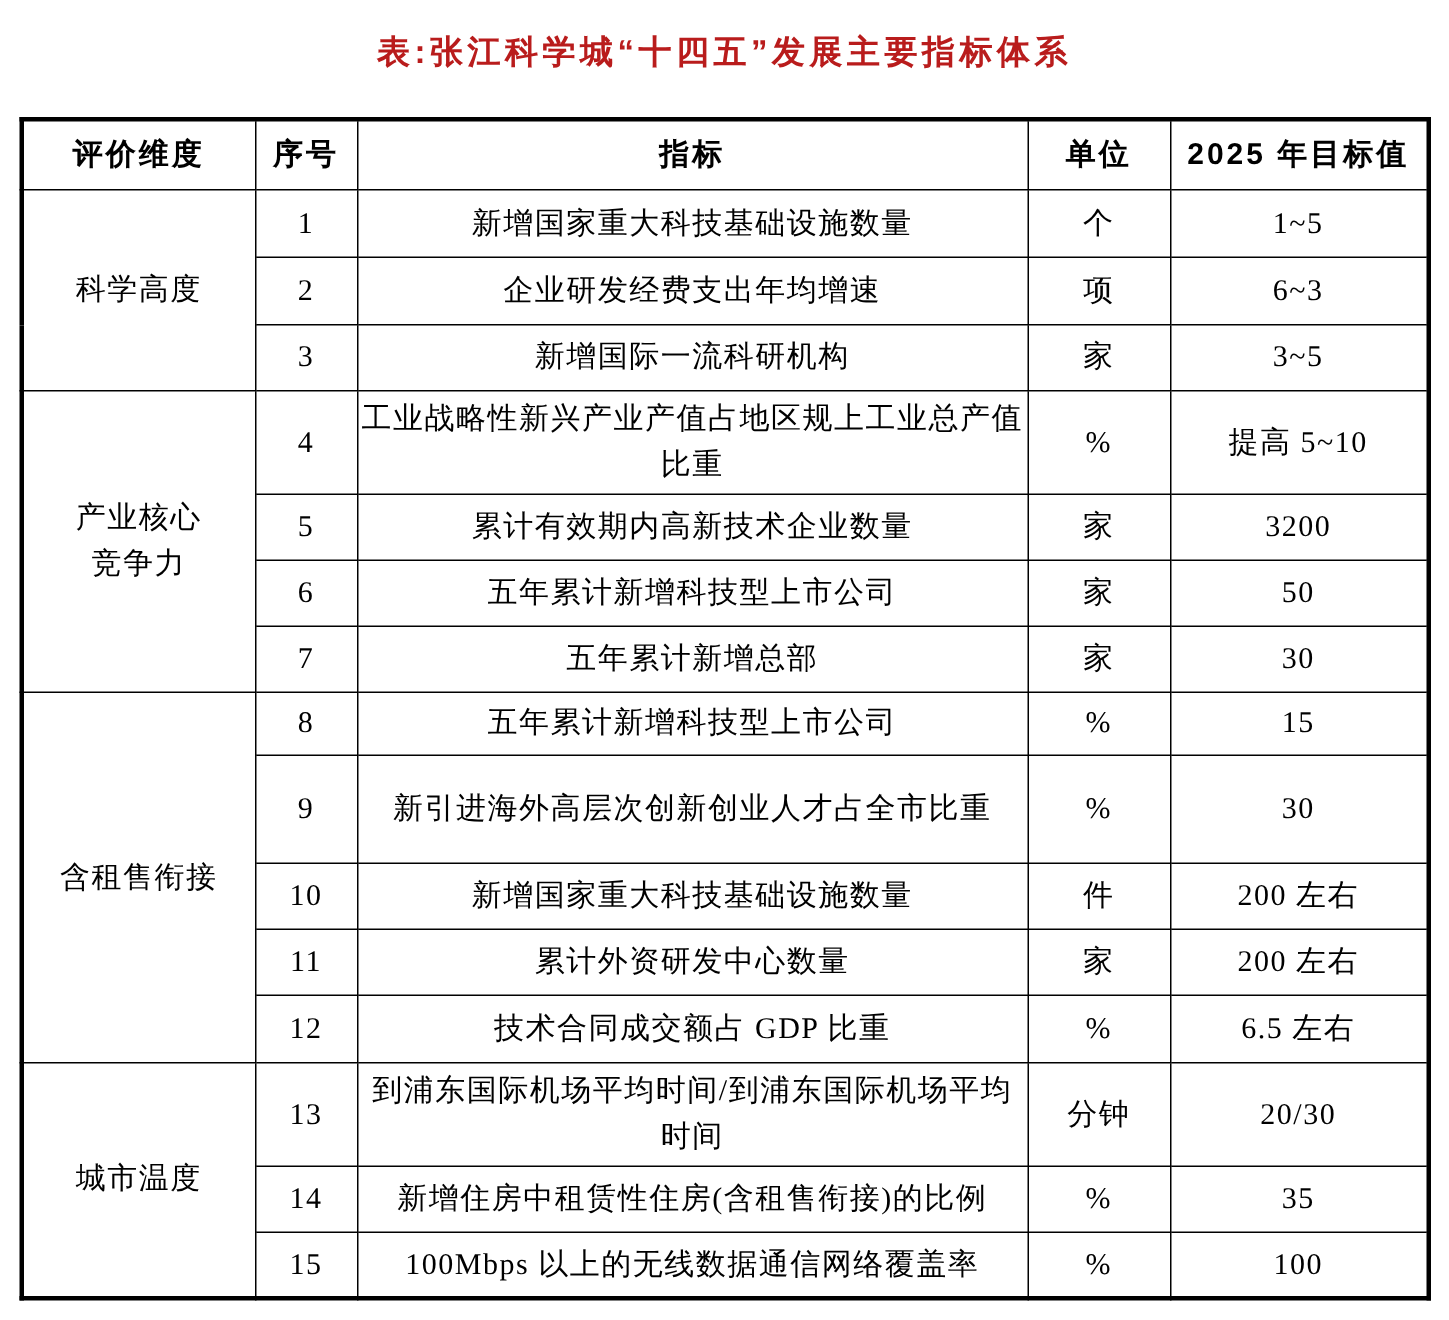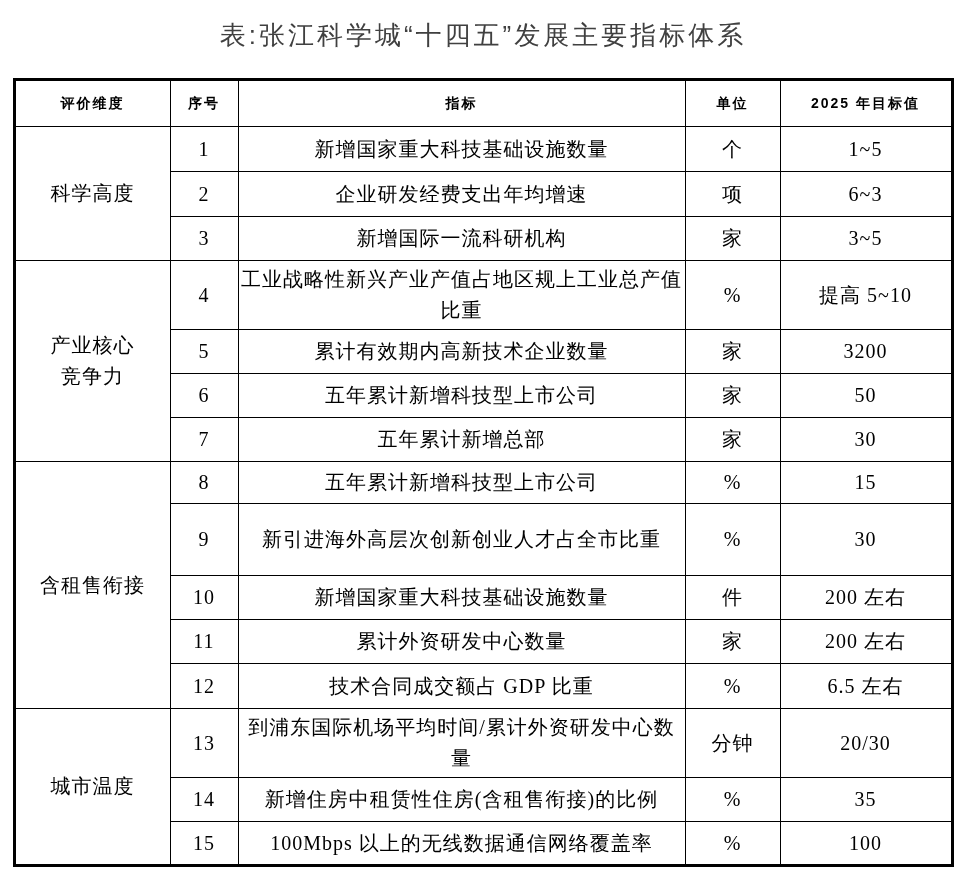--- a/index.html
+++ b/index.html
@@ -6,25 +6,25 @@
   .page {
     width: 966px; height: 880px; background: #ffffff;
     font-family: "Liberation Serif", "DejaVu Serif", serif;
     color: #000000; overflow: hidden;
   }
   .title {
     text-align: center;
     margin: 0 auto;
     padding-top: 16px;
     font-family: "Liberation Sans", "DejaVu Sans", sans-serif;
-    font-weight: normal;
-    font-size: 26px;
+    font-weight: bold;
+    font-size: 22px;
     letter-spacing: 3px;
     line-height: 38px;
-    color: #404040;
+    color: #b91c1c;
   }
   table.indicators {
     border-collapse: collapse;
     table-layout: fixed;
     width: 938px;
     margin: 24px auto 0 auto;
     border: 3px solid #000000;
   }
   table.indicators th, table.indicators td {
     border: 1px solid #000000;
@@ -33,21 +33,21 @@
     vertical-align: middle;
     font-size: 20px;
     letter-spacing: 1px;
     line-height: 1.55;
     overflow: hidden;
   }
   table.indicators th {
     font-family: "Liberation Sans", "DejaVu Sans", sans-serif;
     font-weight: bold;
     letter-spacing: 2px;
-    font-size: 14px;
+    font-size: 20px;
   }
   td.dim {
     white-space: pre-line;
     letter-spacing: 2px;
   }
   td.ind {
     text-align: left;
     padding-left: 14px;
     padding-right: 8px;
   }
@@ -158,21 +158,21 @@
       <tr class="h45">
         <td>12</td>
         <td class="ind">技术合同成交额占 GDP 比重</td>
         <td>%</td>
         <td>6.5 左右</td>
       </tr>
 
       <tr class="h69">
         <td class="dim" rowspan="3">城市温度</td>
         <td>13</td>
-        <td class="ind">到浦东国际机场平均时间/累计外资研发中心数量</td>
+        <td class="ind">到浦东国际机场平均时间/到浦东国际机场平均时间</td>
         <td>分钟</td>
         <td>20/30</td>
       </tr>
       <tr class="h44">
         <td>14</td>
         <td class="ind">新增住房中租赁性住房(含租售衔接)的比例</td>
         <td>%</td>
         <td>35</td>
       </tr>
       <tr class="h44">

